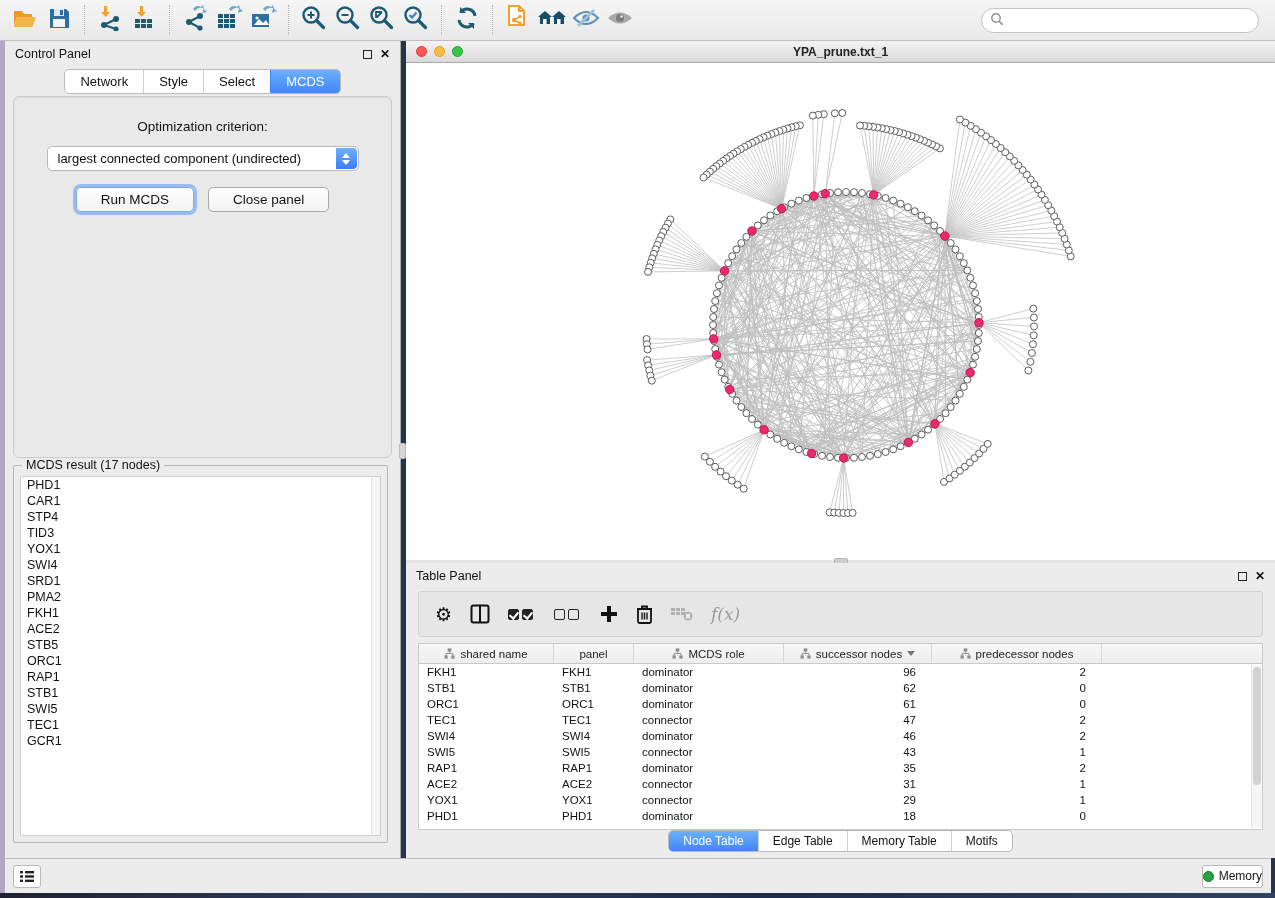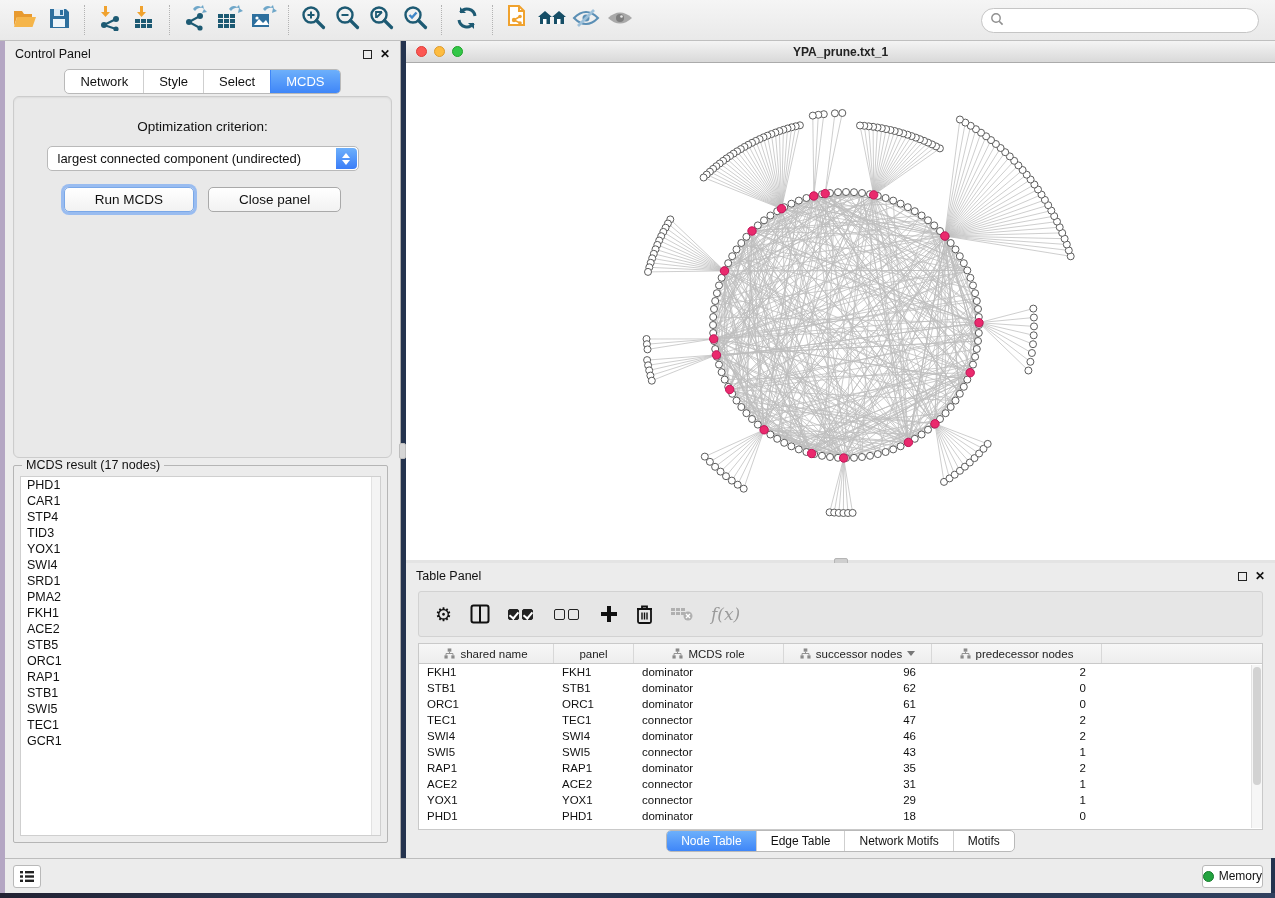--- a/index.html
+++ b/index.html
@@ -37,21 +37,21 @@
   .cp-box { position:absolute; left:8px; right:8px; top:55px; height:362px; background:#e9e9e9;
     border:1px solid #cccccc; border-radius:6px; box-shadow:inset 0 1px 2px rgba(0,0,0,0.06); }
   .opt-label { text-align:center; margin-top:22px; font-size:13.5px; color:#111; }
   .dropdown { margin:12px auto 16px; width:312px; height:25px; background:#fff; border:1px solid #b9b9b9;
     border-radius:5px; display:flex; align-items:center; position:relative; cursor:default; }
   .dropdown .val { font-size:13px; padding-left:10px; color:#111; white-space:nowrap; }
   .dd-cap { position:absolute; right:1px; top:1px; bottom:1px; width:21px; border-radius:0 4px 4px 0;
     background:linear-gradient(#6db0fb,#3a7df8); display:flex; flex-direction:column; align-items:center; justify-content:center; gap:2px; }
   .btn-row { display:flex; justify-content:center; gap:14px; margin-top:14px; }
   .btn { background:linear-gradient(#ffffff,#f2f2f2); border:1px solid #a9a9a9; border-radius:5px;
-    font-size:13.5px; padding:4px 30px; color:#111; cursor:default; font-family:"Liberation Sans",sans-serif; }
+    font-size:13.5px; padding:4px 24px; color:#111; cursor:default; font-family:"Liberation Sans",sans-serif; }
   .btn.focused { box-shadow:0 0 0 3px rgba(110,165,245,0.65); border-color:#7aa8e8; }
 
   .mcds-fieldset { position:absolute; left:8px; right:12px; top:424px; bottom:15px;
     border:1px solid #b5b5b5; border-radius:2px; background:#ececec; }
   .mcds-legend { position:absolute; top:-8px; left:8px; background:#ececec; padding:0 4px; font-size:12.5px; color:#111; }
   .mcds-list { position:absolute; left:6px; right:6px; top:10px; bottom:6px; background:#fff;
     border:1px solid #cfcfcf; overflow:hidden; }
   .mcds-scroll { position:absolute; right:0; top:0; bottom:0; width:9px; background:#f4f4f4; border-left:1px solid #e2e2e2; }
   .mcds-item { font-size:12.5px; line-height:16px; padding-left:6px; color:#111; }
 
@@ -1358,21 +1358,21 @@
         </div>
       <div class="tbl-scroll">
           <div class="tbl-thumb"></div>
         </div>
     </div>
 
     <div class="tp-tabs">
       <div class="tp-tabgroup">
         <div class="tp-tab active"><span>Node Table</span></div>
         <div class="tp-tab"><span>Edge Table</span></div>
-        <div class="tp-tab"><span>Network Motifs</span></div>
+        <div class="tp-tab"><span>Memory Table</span></div>
         <div class="tp-tab"><span>Motifs</span></div>
       </div>
     </div>
   </div>
 
   <div class="statusbar">
     <div class="sb-btn">
       <svg width="14" height="13" viewBox="0 0 14 13">
           <g fill="#222">
             <rect x="0" y="1" width="3" height="2.4"></rect>

